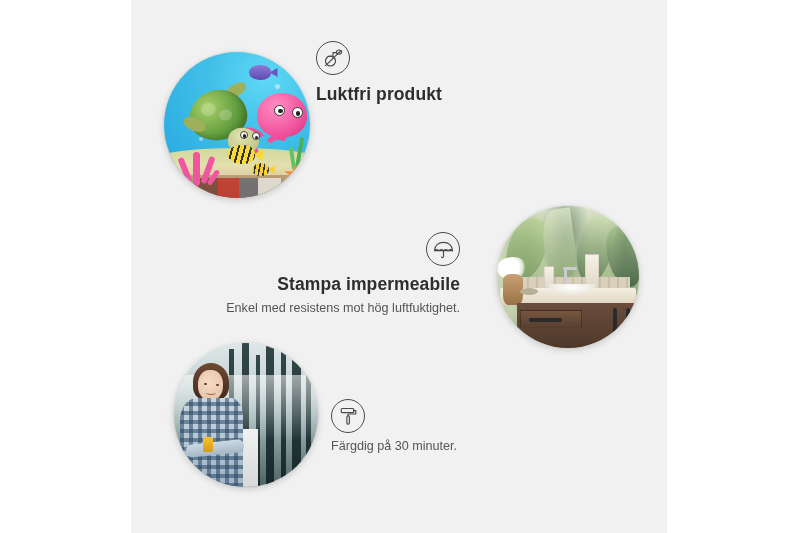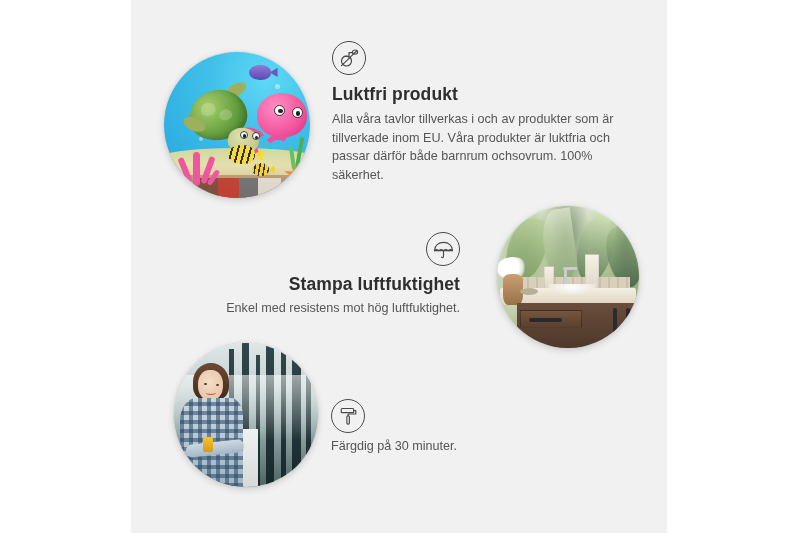--- a/index.html
+++ b/index.html
@@ -317,21 +317,21 @@
     color: #2e2e2e;
     letter-spacing: .1px;
   }
   .feat-desc {
     font-size: 12.6px;
     color: #555555;
     line-height: 1.48;
   }
 
   
-  #feature-odorless { left: 332px; top: 41px; width: 292px; }
+  #feature-odorless { left: 316px; top: 41px; width: 292px; }
   #feature-odorless .feat-title { margin-top: 9px; }
   #feature-odorless .feat-desc  { margin-top: 5px; }
 
   
   #feature-waterproof { left: 210px; top: 232px; width: 250px; text-align: right; }
   #feature-waterproof .feat-icon { margin-left: auto; }
   #feature-waterproof .feat-title { margin-top: 8px; }
   #feature-waterproof .feat-desc  { margin-top: 4px; }
 
   
@@ -458,33 +458,32 @@
     <div class="feat-icon">
       <svg width="24" height="24" viewBox="0 0 24 24" fill="none" stroke="#4a4a4a" stroke-width="1.2" stroke-linecap="round" stroke-linejoin="round">
         <ellipse cx="9.5" cy="15" rx="5" ry="5"></ellipse>
         <path d="M7 10.4 L12 10.4 L12 12.2"></path>
         <path d="M12 9.4 L12 6.6 L15.6 6.6"></path>
         <ellipse cx="18" cy="6.1" rx="2.6" ry="2.1"></ellipse>
         <path d="M4.5 19.6 L20 4.6"></path>
       </svg>
     </div>
     <div class="feat-title">Luktfri produkt</div>
-    <div class="feat-desc">Alla våra tavlor tillverkas i och av produkter som är tillverkade inom EU. Våra produkter är luktfria och passar därför både barnrum ochsovrum. 100% säkerhet.</div>
   </div>
 
   <div class="feature" id="feature-waterproof">
     <div class="feat-icon">
       <svg width="23" height="23" viewBox="0 0 24 24" fill="none" stroke="#4a4a4a" stroke-width="1.2" stroke-linecap="round" stroke-linejoin="round">
         <path d="M2.6 13.2 C2.6 7.8 6.8 4.6 12 4.6 C17.2 4.6 21.4 7.8 21.4 13.2 Z"></path>
         <path d="M2.6 13.2 C5 10.6 7 13.2 7 13.2 C7 13.2 9.3 10.6 12 13.2 C14.7 10.6 17 13.2 17 13.2 C17 13.2 19 10.6 21.4 13.2"></path>
         <path d="M12 13.2 L12 19"></path>
         <path d="M12 19 C12 20.4 10.7 20.8 9.9 20"></path>
       </svg>
     </div>
-    <div class="feat-title">Stampa luftfuktighet</div>
+    <div class="feat-title">Stampa impermeabile</div>
     <div class="feat-desc">Enkel med resistens mot hög luftfuktighet.</div>
   </div>
 
   <div class="feature" id="feature-easy">
     <div class="feat-icon">
       <svg width="23" height="23" viewBox="0 0 24 24" fill="none" stroke="#4a4a4a" stroke-width="1.2" stroke-linecap="round" stroke-linejoin="round">
         <rect x="4.4" y="3.6" width="13" height="4.4" rx="1"></rect>
         <path d="M17.4 5.8 L19.6 5.8 L19.6 9.4 L11.6 9.4 L11.6 11.2"></path>
         <rect x="10.3" y="11.2" width="2.6" height="8.8" rx="1.1"></rect>
       </svg>

